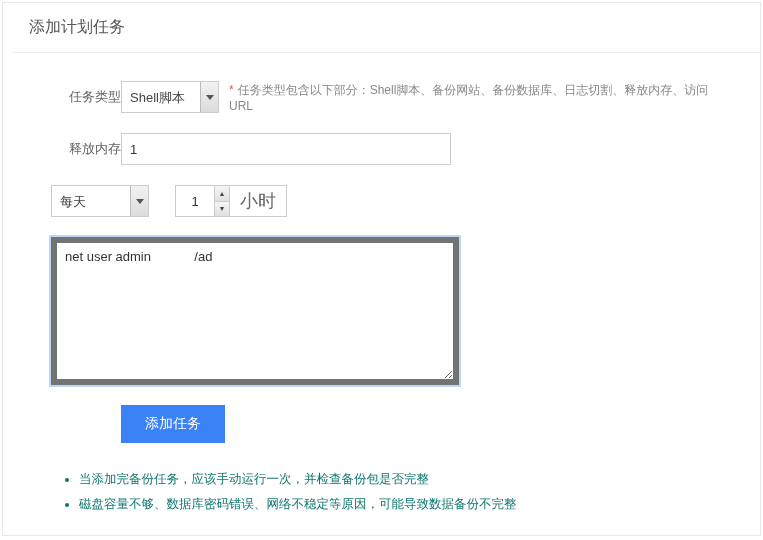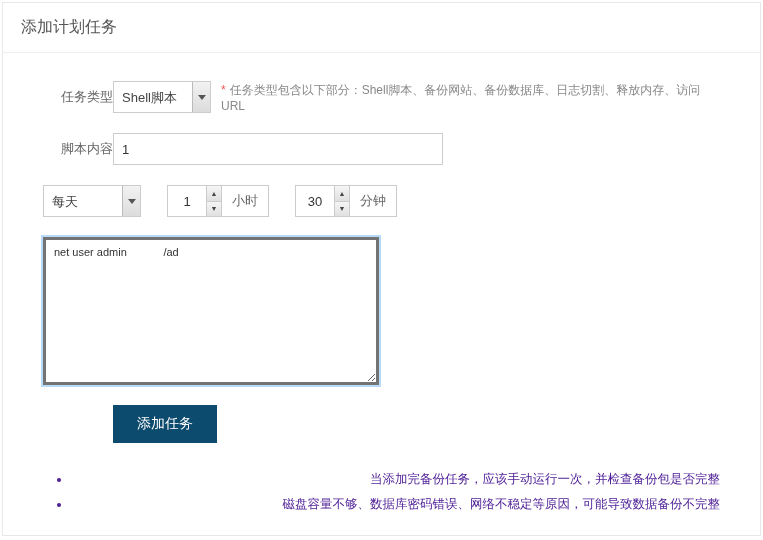--- a/index.html
+++ b/index.html
@@ -8,20 +8,21 @@
       font-size: 13px;
       color: #666;
       background: #fff;
       width: 763px;
       height: 540px;
     }
     .panel {
       border: 1px solid #e8e8e8;
       margin: 2px;
       height: 534px;
+      padding-left: 8px;
     }
     .panel-title {
       padding: 14px 18px;
       font-size: 16px;
       color: #555;
       border-bottom: 1px solid #eee;
     }
     .form {
       padding: 28px 40px 10px 40px;
     }
@@ -124,54 +125,53 @@
       font-size: 7px;
       color: #444;
       cursor: pointer;
     }
     .spinner-btn:first-child { border-bottom: 1px solid #ccc; }
     .spinner-unit {
       padding: 0 10px;
       display: flex;
       align-items: center;
       color: #666;
-      font-size: 13px;
+      font-size: 18px;
     }
     textarea {
       font-family: inherit;
-      font-size: 11px;
+      font-size: 13px;
       color: #333;
-      border: 3px solid #737373;
+      border: 6px solid #737373;
       outline: 2px solid #b8daf9;
       outline-offset: 0;
       padding: 6px 8px;
-      width: 336px;
+      width: 408px;
       height: 148px;
       resize: both;
     }
     .btn-primary {
-      background: #0c4a6e;
+      background: #3b82f6;
       color: #fff;
       border: none;
       padding: 10px 24px;
       font-size: 14px;
       cursor: pointer;
       font-family: inherit;
     }
     .btn-row {
       margin-left: 70px;
       margin-top: 4px;
       margin-bottom: 24px;
     }
     .notes {
       margin-left: 12px;
-      color: #4c1d95;
+      color: #0f766e;
       font-size: 12.5px;
       line-height: 2;
-      text-align: right;
     }
     .notes li {
       list-style: disc;
       margin-left: 16px;
     }
   </style>
 </head>
 <body>
 
 <div class="panel">
@@ -188,21 +188,21 @@
           </select>
           <span class="select-arrow"></span>
         </div>
         <span class="hint">
           <span class="star">*</span><span>任务类型包含以下部分：Shell脚本、备份网站、备份数据库、日志切割、释放内存、访问URL</span>
         </span>
       </div>
     </div>
 
     <div class="form-row">
-      <div class="form-label">脚本内容</div>
+      <div class="form-label">释放内存</div>
       <div class="form-control-area">
         <input type="text" value="1" style="">
       </div>
     </div>
 
     <div class="form-row">
       <div class="form-control-area" style="gap:26px;">
         <div class="select-wrap">
           <select style="width:98px;">
             <option>每天</option>
@@ -210,28 +210,20 @@
           <span class="select-arrow"></span>
         </div>
         <div class="spinner-group">
           <input class="spinner-input" value="1" style="">
           <div class="spinner-buttons">
             <div class="spinner-btn">▲</div>
             <div class="spinner-btn">▼</div>
           </div>
           <div class="spinner-unit">小时</div>
         </div>
-        <div class="spinner-group">
-          <input class="spinner-input" value="30" style="">
-          <div class="spinner-buttons">
-            <div class="spinner-btn">▲</div>
-            <div class="spinner-btn">▼</div>
-          </div>
-          <div class="spinner-unit">分钟</div>
-        </div>
       </div>
     </div>
 
     <div class="form-row">
       <div class="form-control-area">
         <textarea id="script-ta" style="">net user admin            /ad</textarea>
       </div>
     </div>
 
     <div class="btn-row">

